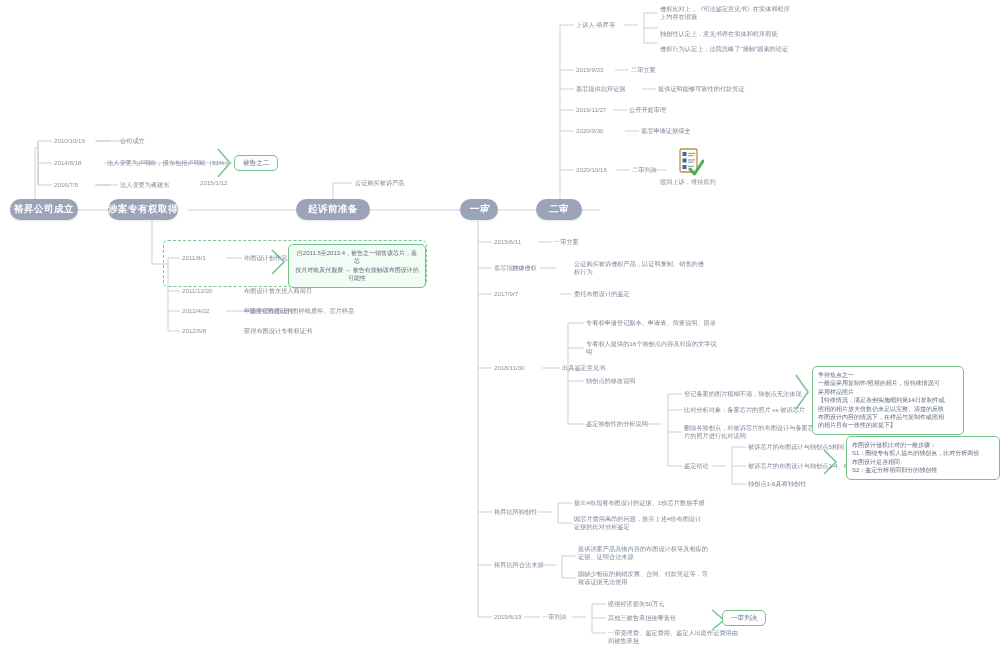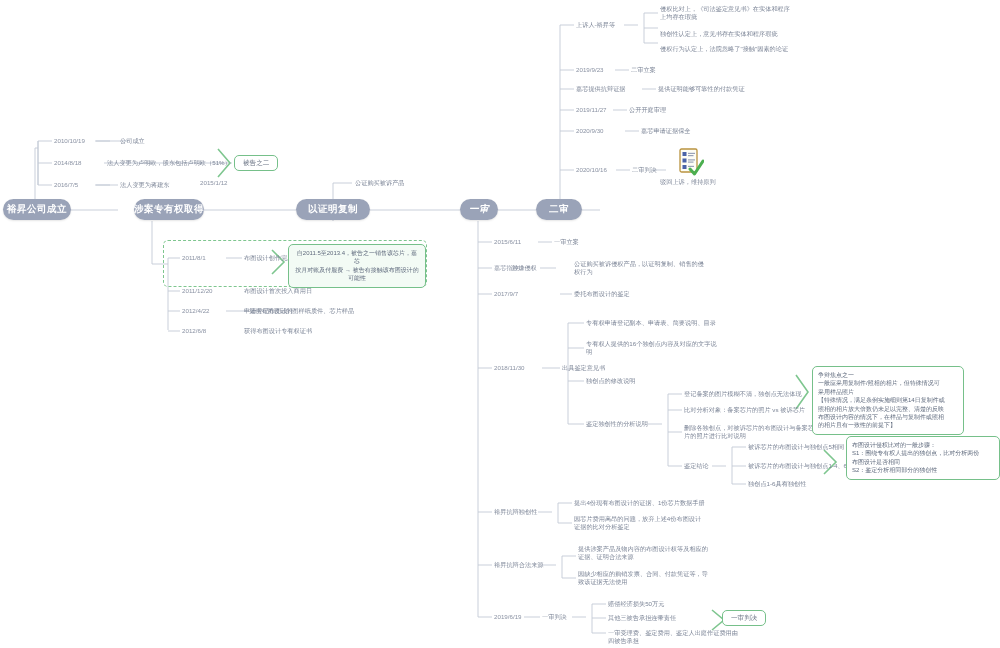--- a/index.html
+++ b/index.html
@@ -192,28 +192,28 @@
 
     <g stroke="#7ec68f" stroke-width="1.6" fill="none">
       <path d="M218 149 L230 163 L218 177"></path>
       <path d="M272 250 L284 262 L272 274"></path>
       <path d="M796 375 L808 392 L796 409"></path>
       <path d="M824 450 L836 462 L824 474"></path>
       <path d="M712 610 L724 620 L712 630"></path>
     </g>
   </svg>
 
-  <div class="trunk" style="left:3px;top:199px;width:68px;">
+  <div class="trunk" style="left:10px;top:199px;width:68px;">
     <span>裕昇公司成立</span>
   </div>
-  <div class="trunk" style="left:134px;top:199px;width:70px;justify-content:flex-end;">
+  <div class="trunk" style="left:108px;top:199px;width:70px;justify-content:flex-end;">
     <span>涉案专有权取得</span>
   </div>
   <div class="trunk" style="left:296px;top:199px;width:74px;">
-    <span>以证明复制</span>
+    <span>起诉前准备</span>
   </div>
   <div class="trunk" style="left:460px;top:199px;width:38px;font-style:italic;">
     <span>一审</span>
   </div>
   <div class="trunk" style="left:536px;top:199px;width:46px;">
     <span>二审</span>
   </div>
 
   <div class="leaf date" style="left:54px;top:137px;">2010/10/19</div>
   <div class="leaf" style="left:120px;top:137px;">公司成立</div>

